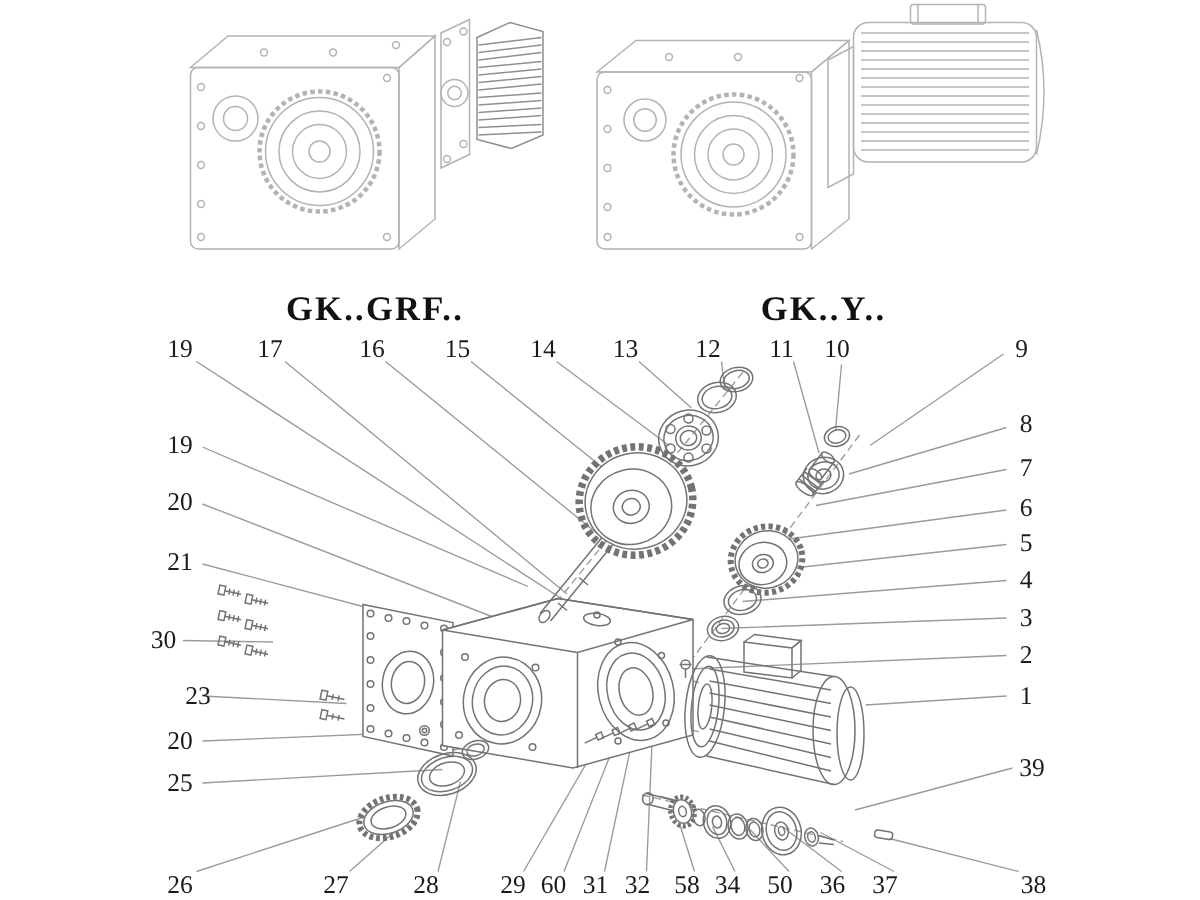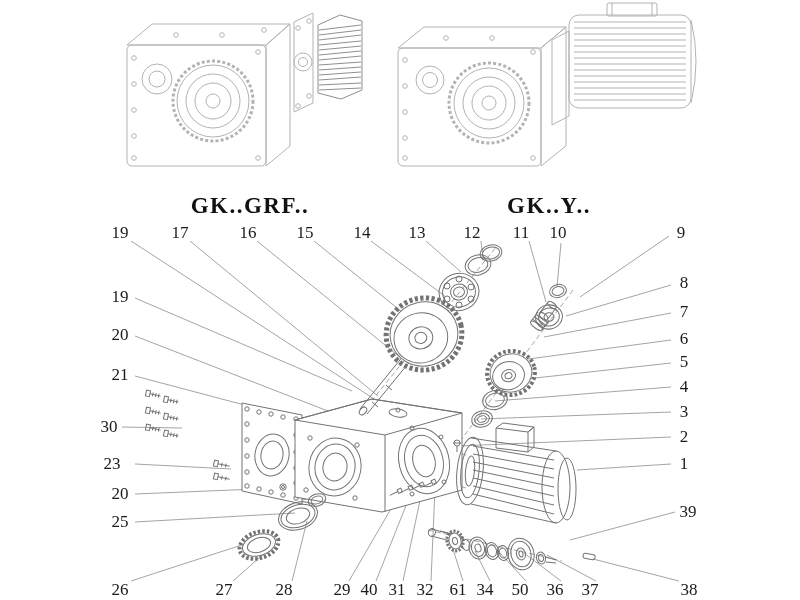--- a/index.html
+++ b/index.html
@@ -483,31 +483,31 @@
   <span class="callout" style="left:684px; top:387px">4</span>
   <span class="callout" style="left:684px; top:412px">3</span>
   <span class="callout" style="left:684px; top:437px">2</span>
   <span class="callout" style="left:684px; top:464px">1</span>
   <span class="callout" style="left:688px; top:512px">39</span>
 
   <span class="callout" style="left:120px; top:297px">19</span>
   <span class="callout" style="left:120px; top:335px">20</span>
   <span class="callout" style="left:120px; top:375px">21</span>
   <span class="callout" style="left:109px; top:427px">30</span>
-  <span class="callout" style="left:112px; top:464px">23</span>
+  <span class="callout" style="left:132px; top:464px">23</span>
   <span class="callout" style="left:120px; top:494px">20</span>
   <span class="callout" style="left:120px; top:522px">25</span>
 
   <span class="callout" style="left:120px; top:590px">26</span>
   <span class="callout" style="left:224px; top:590px">27</span>
   <span class="callout" style="left:284px; top:590px">28</span>
   <span class="callout" style="left:342px; top:590px">29</span>
-  <span class="callout" style="left:369px; top:590px">40</span>
+  <span class="callout" style="left:369px; top:590px">60</span>
   <span class="callout" style="left:397px; top:590px">31</span>
   <span class="callout" style="left:425px; top:590px">32</span>
-  <span class="callout" style="left:458px; top:590px">61</span>
+  <span class="callout" style="left:458px; top:590px">58</span>
   <span class="callout" style="left:485px; top:590px">34</span>
   <span class="callout" style="left:520px; top:590px">50</span>
   <span class="callout" style="left:555px; top:590px">36</span>
   <span class="callout" style="left:590px; top:590px">37</span>
   <span class="callout" style="left:689px; top:590px">38</span>
 
 </div>
 
 </body></html>

